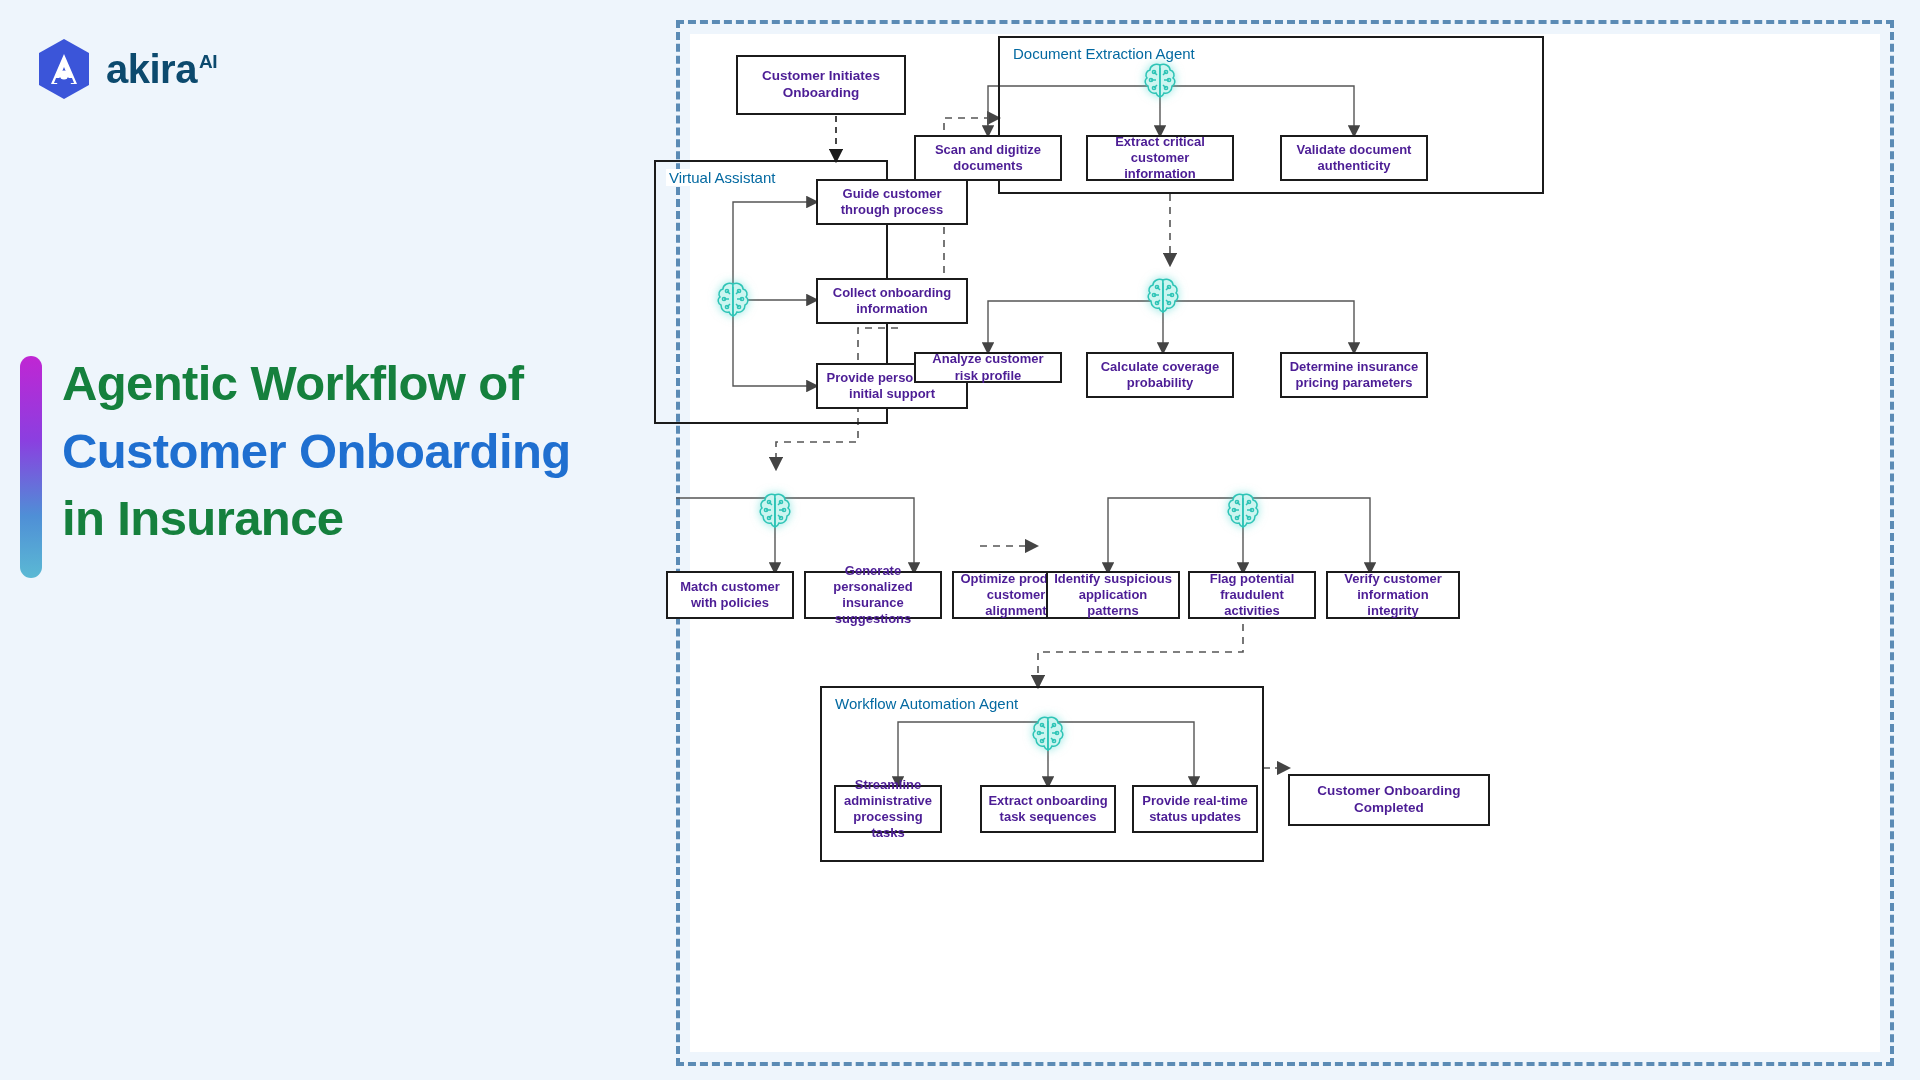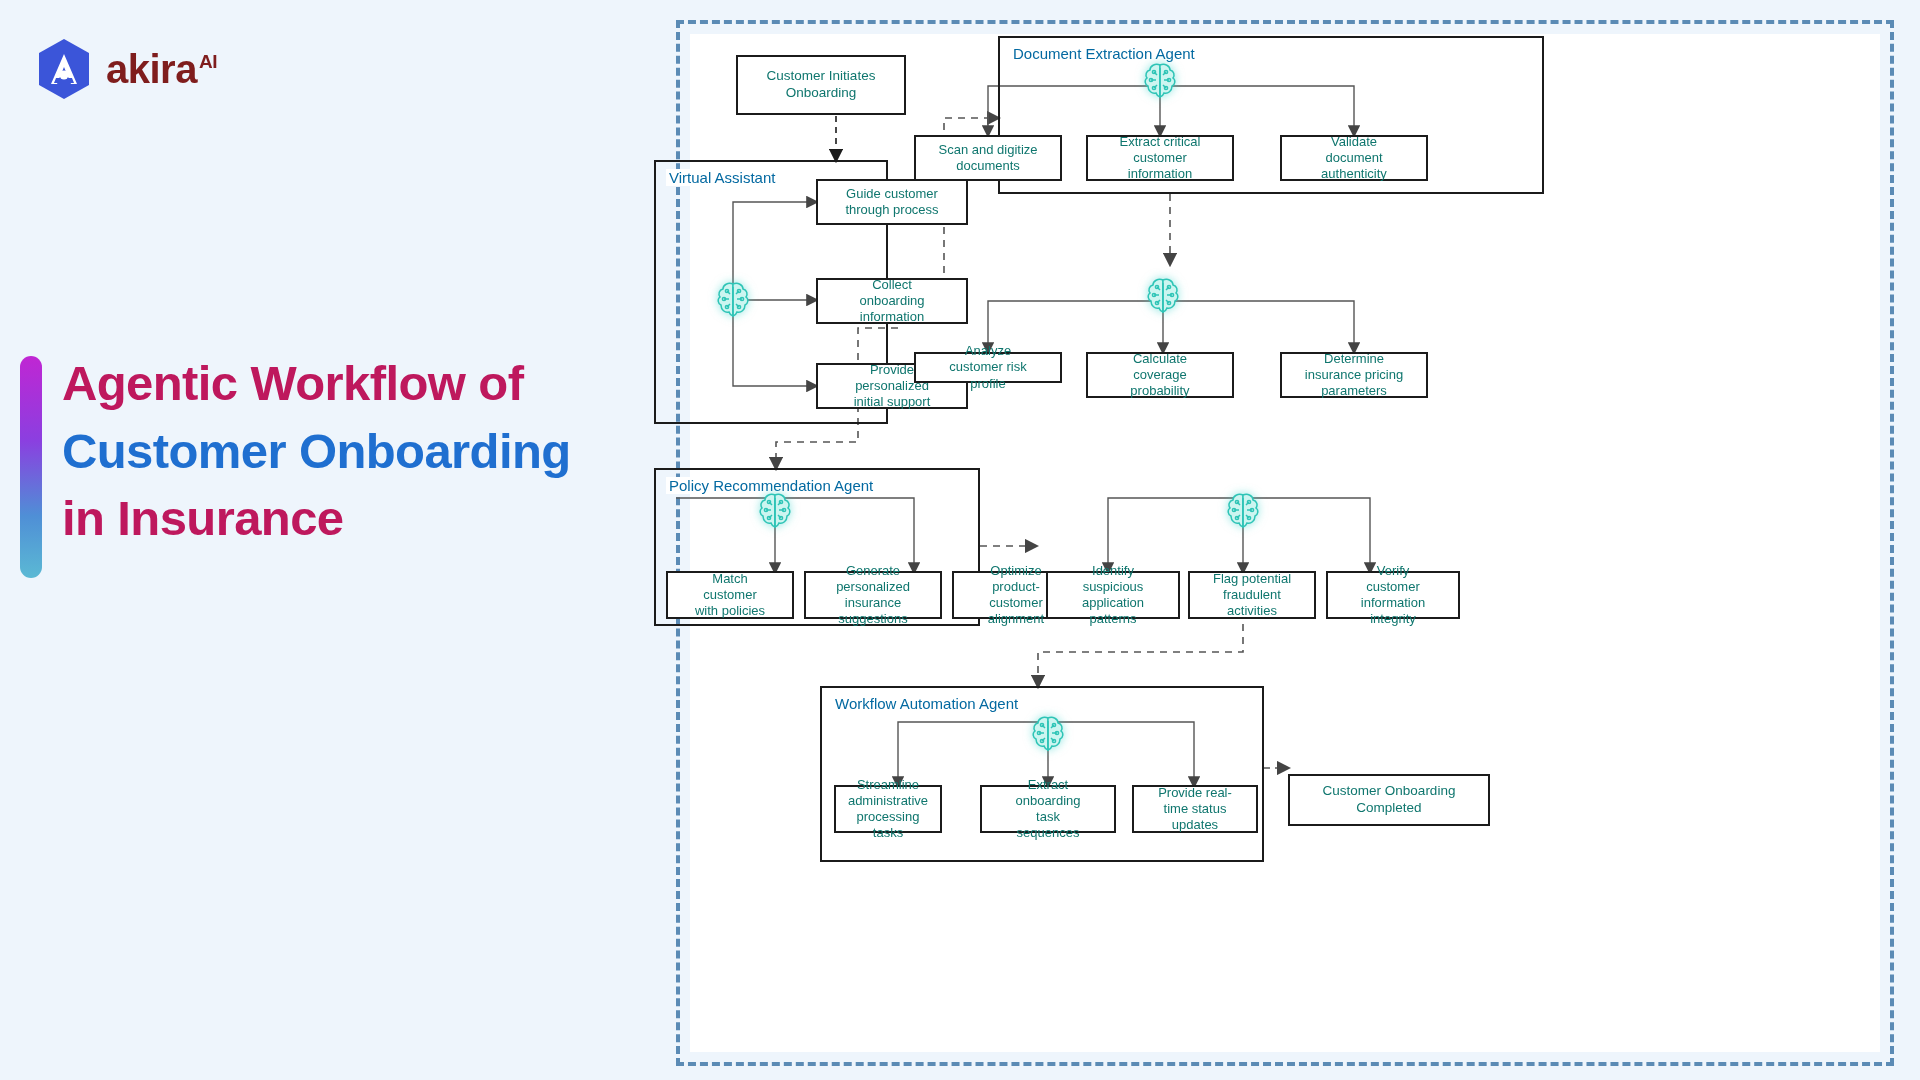--- a/index.html
+++ b/index.html
@@ -7,49 +7,49 @@
     width: 1920px; height: 1080px;
     background: #eef5fc;
     font-family: "Liberation Sans", sans-serif;
     overflow: hidden;
   }
   #root { position: relative; width: 1920px; height: 1080px; background: #eef5fc; }
 
   
   .brand { position: absolute; left: 36px; top: 38px; display: flex; align-items: center; gap: 14px; }
   .brand-mark { width: 56px; height: 62px; position: relative; }
-  .brand-text { font-size: 40px; font-weight: 700; color: #7f1d1d; letter-spacing: -0.5px; position: relative; }
+  .brand-text { font-size: 40px; font-weight: 700; color: #0c4a6e; letter-spacing: -0.5px; position: relative; }
   .brand-text sup { font-size: 19px; font-weight: 700; vertical-align: super; margin-left: 2px; }
 
   .title-block { position: absolute; left: 62px; top: 350px; width: 640px; }
   .title-bar {
     position: absolute; left: -42px; top: 6px; width: 22px; height: 222px; border-radius: 11px;
     background: linear-gradient(180deg, #c026d3 0%, #8b3fe0 38%, #4f8fd6 72%, #5bb9d4 100%);
   }
-  .title-line { font-size: 49px; font-weight: 700; color: #be185d; line-height: 1.38; letter-spacing: -0.6px; white-space: nowrap; }
+  .title-line { font-size: 49px; font-weight: 700; color: #15803d; line-height: 1.38; letter-spacing: -0.6px; white-space: nowrap; }
   .title-line.accent { color: #1f6fd0; }
 
   
   .diagram-frame {
     position: absolute; left: 676px; top: 20px; width: 1218px; height: 1046px;
     border: 4px dashed #5b8bb5; background: transparent;
   }
   .diagram-inner {
     position: absolute; left: 690px; top: 34px; width: 1190px; height: 1018px;
     background: #ffffff;
   }
   .canvas { position: absolute; left: 676px; top: 20px; width: 1218px; height: 1046px; }
 
   svg.wires { position: absolute; left: 0; top: 0; width: 1218px; height: 1046px; pointer-events: none; }
 
   
   .node {
     position: absolute; background: #fff; border: 2px solid #1b1b1b;
     display: flex; align-items: center; justify-content: center; text-align: center;
-    font-size: 13.5px; color: #0f766e; line-height: 1.25; padding: 4px 22px;
+    font-size: 13.5px; color: #4c1d95; line-height: 1.25; padding: 4px 6px; font-weight: bold;
   }
   .node.small { font-size: 13px; }
   .group {
     position: absolute; background: transparent; border: 2.5px solid #1b1b1b;
   }
   .group-label {
     position: absolute; left: 10px; top: 7px; font-size: 15px; color: #0369a1;
     background: #fff; padding: 0 3px; white-space: nowrap;
   }
   .brain { position: absolute; width: 42px; height: 42px; }
@@ -213,23 +213,20 @@
     <div class="node small" style="left:238px; top:332px; width:148px; height:31px;">
       <span>Analyze customer risk profile</span>
     </div>
     <div class="node small" style="left:410px; top:332px; width:148px; height:46px;">
       <span>Calculate coverage probability</span>
     </div>
     <div class="node small" style="left:604px; top:332px; width:148px; height:46px;">
       <span>Determine insurance pricing parameters</span>
     </div>
 
-    <div class="group" style="left:-22px; top:448px; width:326px; height:158px;">
-      <div class="group-label">Policy Recommendation Agent</div>
-    </div>
     <div class="brain" style="left:78px; top:470px;">
       <svg viewBox="0 0 42 42">
           <g fill="none" stroke="#2ec4b6" stroke-width="1.5">
       <path d="M21 5 C16 3 11 6 11 10 C7 11 6 15 8 18 C5 20 6 25 9 26 C9 31 13 34 17 33 C18 36 21 37 21 37 Z" fill="#ccf5f0"></path>
       <path d="M21 5 C26 3 31 6 31 10 C35 11 36 15 34 18 C37 20 36 25 33 26 C33 31 29 34 25 33 C24 36 21 37 21 37 Z" fill="#ccf5f0"></path>
       <path d="M21 8 L21 37 M15 12 L18 15 M12 20 L17 20 M15 28 L18 25 M27 12 L24 15 M30 20 L25 20 M27 28 L24 25"></path>
       <circle cx="15" cy="12" r="1.6"></circle>
             <circle cx="12" cy="20" r="1.6"></circle>
             <circle cx="15" cy="28" r="1.6"></circle>
       <circle cx="27" cy="12" r="1.6"></circle>

